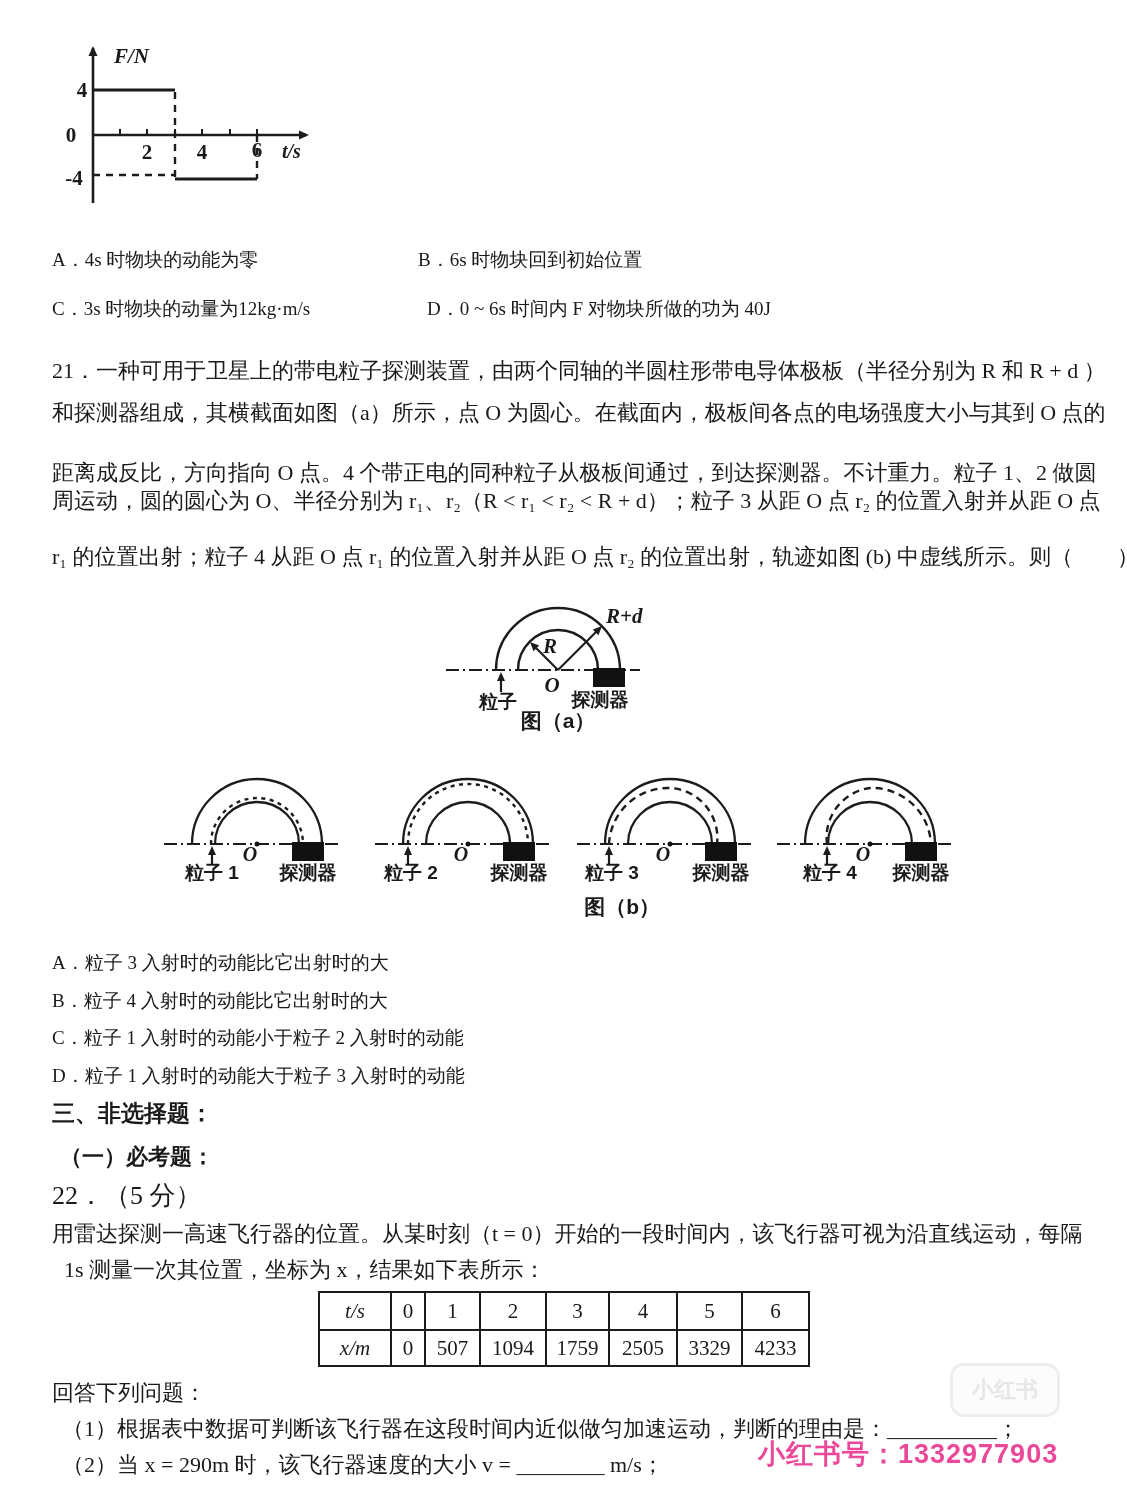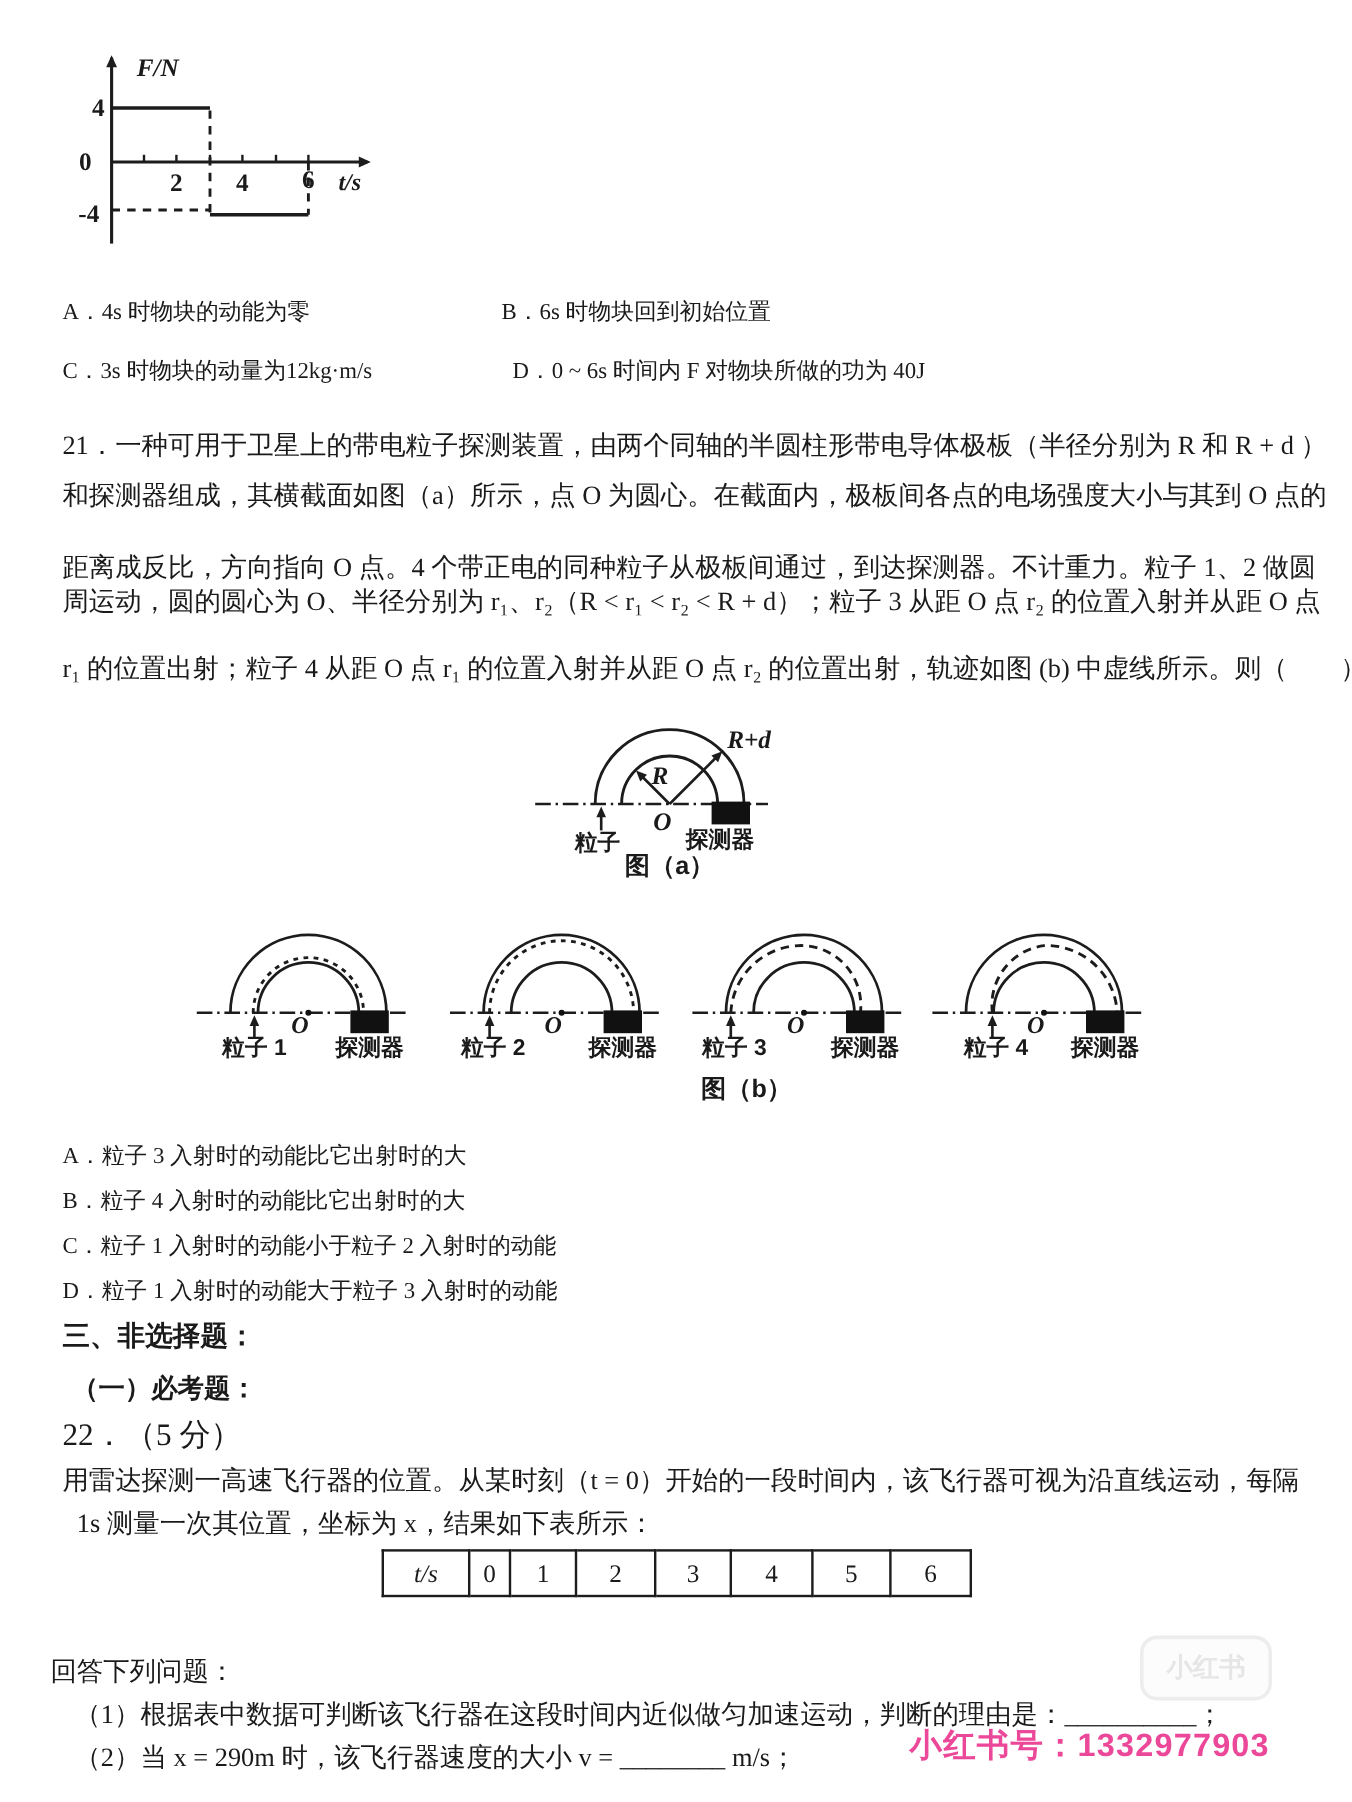--- a/index.html
+++ b/index.html
@@ -182,21 +182,31 @@
       <tr>
     <td class="var">t/s</td>
     <td>0</td>
     <td>1</td>
     <td>2</td>
     <td>3</td>
     <td>4</td>
     <td>5</td>
     <td>6</td>
   </tr>
+  <tr>
+    <td class="var">x/m</td>
+    <td>0</td>
+    <td>507</td>
+    <td>1094</td>
+    <td>1759</td>
+    <td>2505</td>
+    <td>3329</td>
+    <td>4233</td>
+  </tr>
 </tbody>
   </table>
 
-<div class="abs txt" style="left:42px;top:1378px;">回答下列问题：</div>
+<div class="abs txt" style="left:52px;top:1378px;">回答下列问题：</div>
 <div class="abs txt" style="left:62px;top:1414px;">（1）根据表中数据可判断该飞行器在这段时间内近似做匀加速运动，判断的理由是：__________；</div>
 <div class="abs txt" style="left:62px;top:1450px;">（2）当 x = 290m 时，该飞行器速度的大小 v = ________ m/s；</div>
 
 <div class="abs wm-badge" style="left:950px;top:1363px;width:104px;height:48px;">小红书</div>
 <div class="abs wm-text" style="left:758px;top:1436px;">小红书号：1332977903</div>
 
 </body></html>

